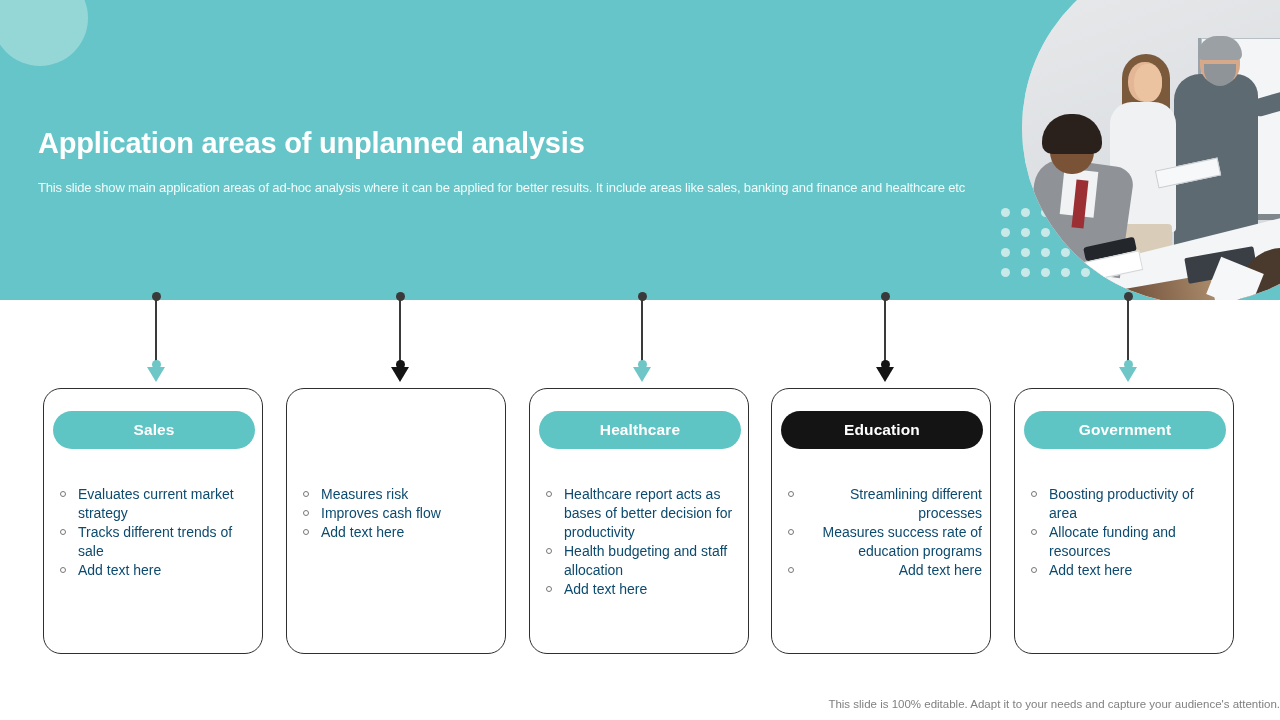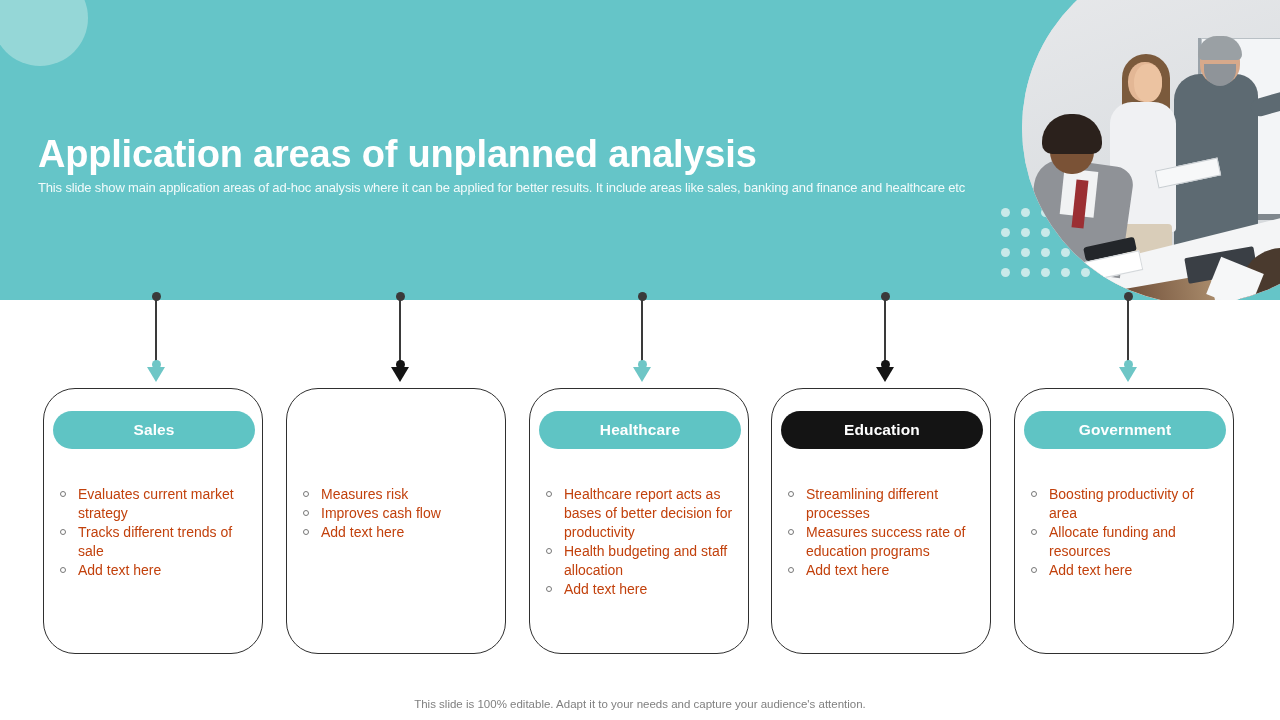--- a/index.html
+++ b/index.html
@@ -92,21 +92,21 @@
   .ph-phone     { position:absolute; left:62px; top:290px; width:52px; height:14px; background:#23262a; border-radius:3px; transform:rotate(-12deg); }
   .ph-laptop    { position:absolute; left:164px; top:300px; width:70px; height:26px; background:#3a3f45; transform:rotate(-10deg); border-radius:2px; }
   .ph-fg-body   { position:absolute; left:218px; top:296px; width:150px; height:90px; border-radius:42px 20px 0 0; background:#4a3a2e; }
   .ph-fg-paper  { position:absolute; left:190px; top:312px; width:46px; height:40px; background:#f6f7f8; transform:rotate(22deg); }
 
   
   .title {
     position: absolute;
     left: 38px;
     top: 108px;
-    font-size: 38px;
+    font-size: 29px;
     font-weight: bold;
     letter-spacing: -0.2px;
     color: #ffffff;
     white-space: nowrap;
   }
   .subtitle {
     position: absolute;
     left: 38px;
     top: 167px;
     font-size: 13px;
@@ -167,21 +167,21 @@
   .connector.dark .conn-dot-bot { background: #141414; }
   .connector.dark .conn-arrow   { border-top-color: #141414; }
 
   
   .card {
     position: absolute;
     top: 388px;
     width: 220px;
     height: 266px;
     border: 1.2px solid #2f2f2f;
-    border-radius: 32px;
+    border-radius: 18px;
     background: #ffffff;
     box-sizing: border-box;
   }
   .pill {
     position: absolute;
     left: 9px;
     top: 22px;
     width: 202px;
     height: 38px;
     border-radius: 19px;
@@ -204,42 +204,42 @@
     right: 8px;
     margin: 0;
     padding: 0;
     list-style: none;
   }
   .bullets li {
     position: relative;
     padding-left: 22px;
     font-size: 14px;
     line-height: 19px;
-    color: #c2410c;
+    color: #0c4a6e;
     margin-bottom: 0;
   }
   .bullets li::before {
     content: "";
     position: absolute;
     left: 4px;
     top: 6px;
     width: 6px;
     height: 6px;
     border: 1px solid #777777;
     border-radius: 50%;
     box-sizing: border-box;
   }
 
   
   .footer {
     position: absolute;
     left: 0;
     top: 698px;
     width: 1280px;
-    text-align: center;
+    text-align: right;
     font-size: 11.5px;
     color: #808080;
   }
 </style>
 </head>
 <body>
 
 <div class="slide">
 
   <div class="band">
@@ -358,21 +358,21 @@
         </ul>
       </div>
       <div class="card" style="left: 529px;">
         <div class="pill teal">Healthcare</div>
         <ul class="bullets">
           <li>Healthcare report acts as bases of better decision for productivity</li>
           <li>Health budgeting and staff allocation</li>
           <li>Add text here</li>
         </ul>
       </div>
-      <div class="card" style="left: 771px;">
+      <div class="card" style="left: 771px; text-align: right;">
         <div class="pill dark">Education</div>
         <ul class="bullets">
           <li>Streamlining different processes</li>
           <li>Measures success rate of education programs</li>
           <li>Add text here</li>
         </ul>
       </div>
       <div class="card" style="left: 1014px; text-decoration: underline;">
         <div class="pill teal">Government</div>
         <ul class="bullets">

